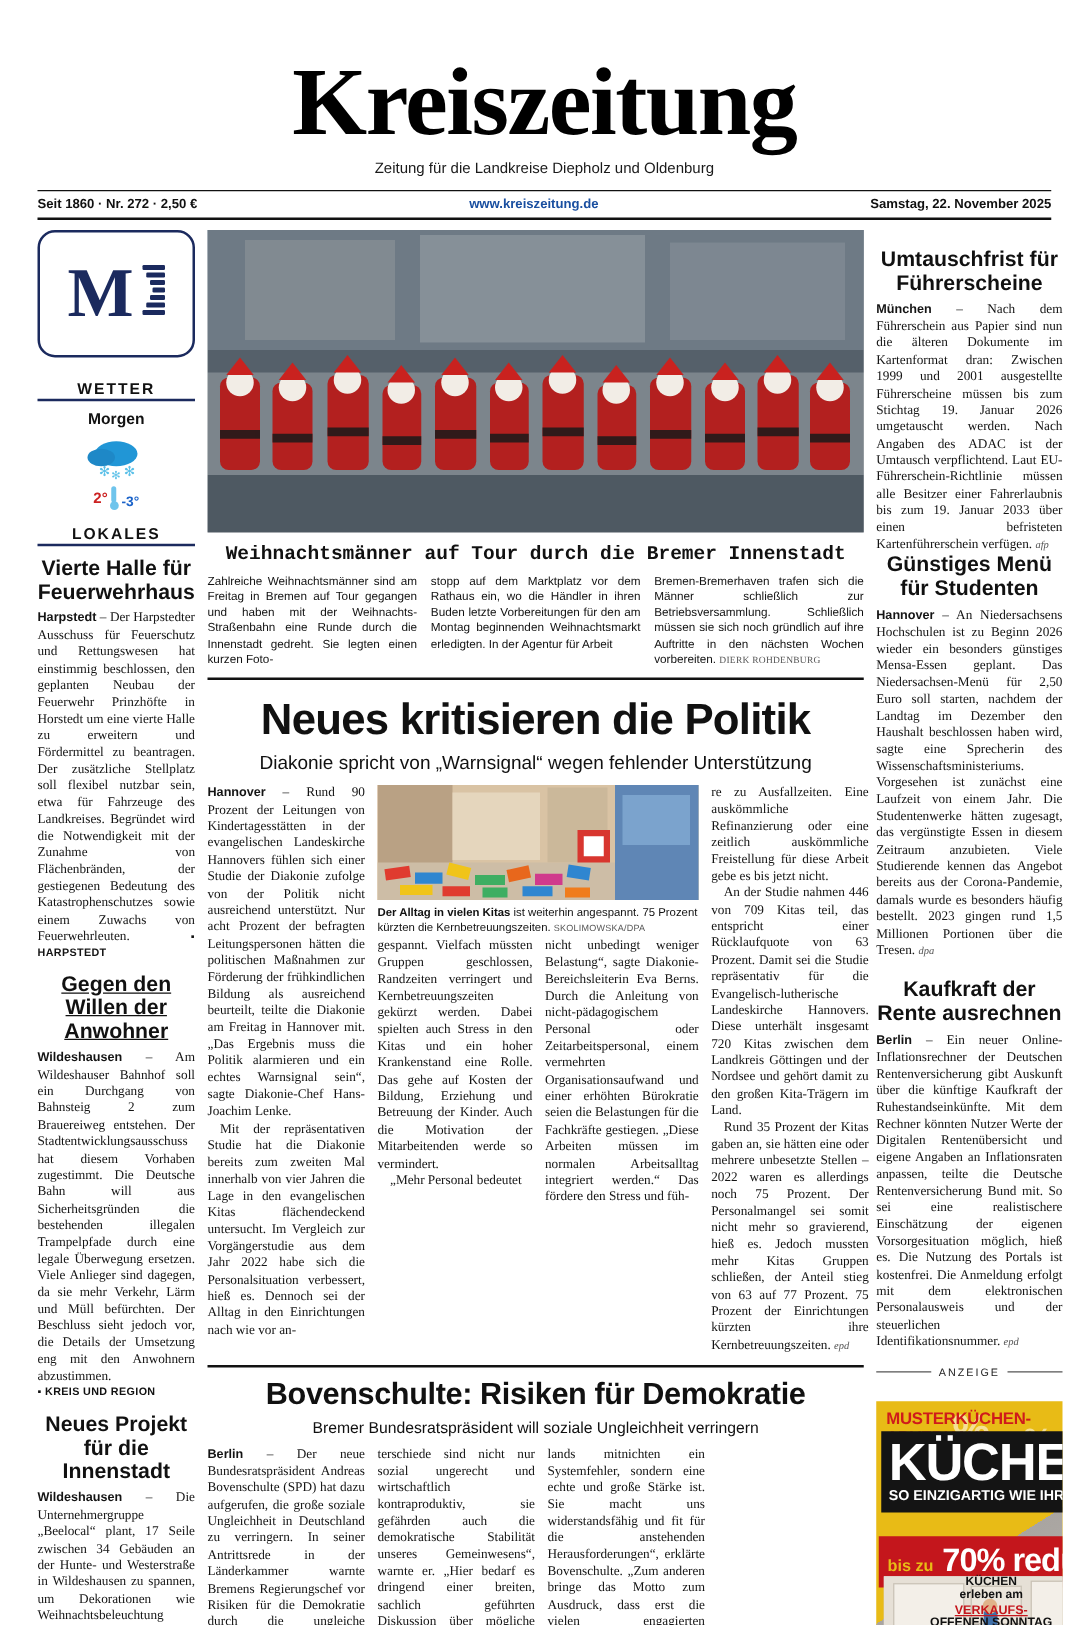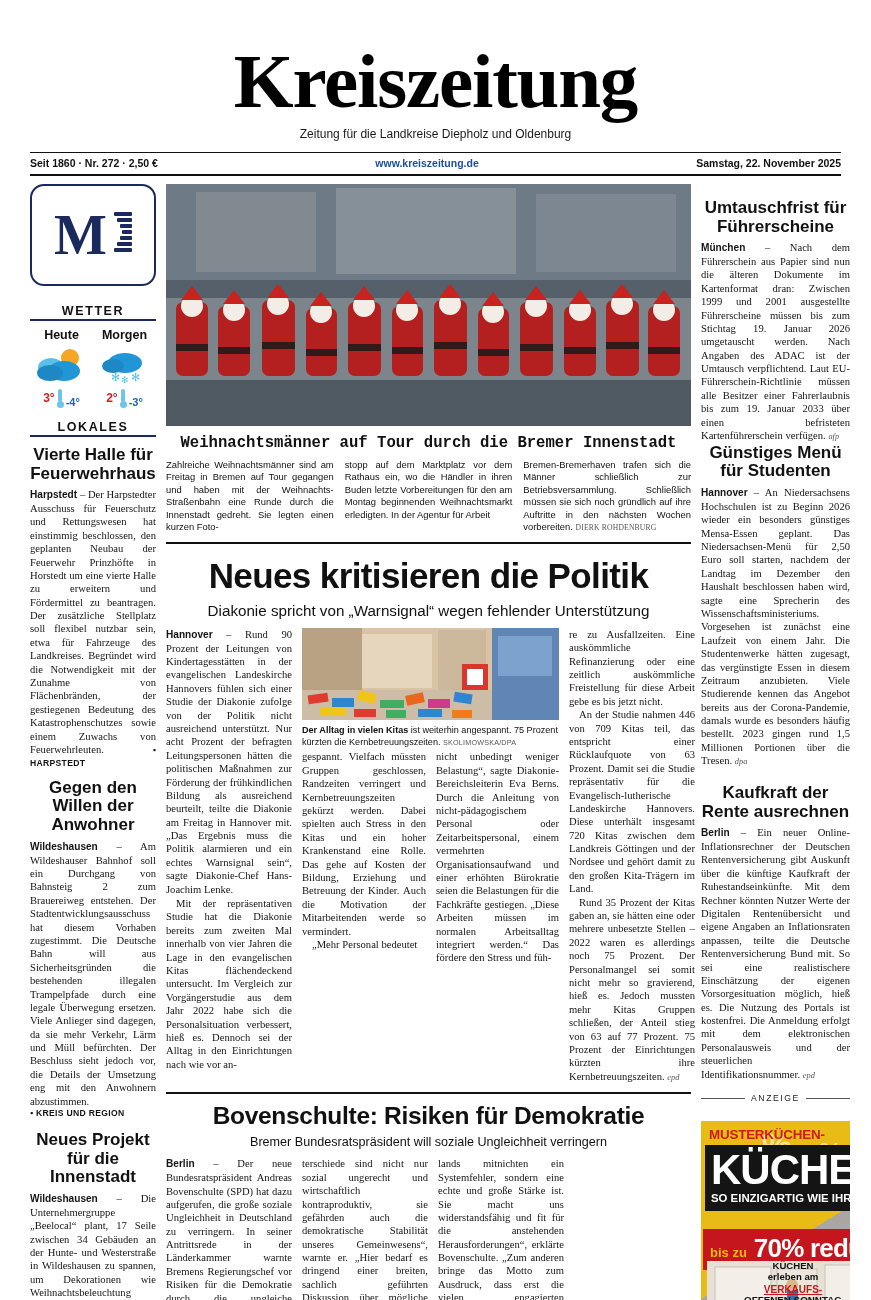--- a/index.html
+++ b/index.html
@@ -214,36 +214,20 @@
           <span style="top:18px;height:4px; width:10px;"></span>
           <span style="top:24px;height:4px; width:12px;"></span>
           <span style="top:30px;height:4px; width:15px;"></span>
           <span style="top:36px;height:4px; width:18px;"></span>
         </div>
       </div>
 
       <div class="section-head">WETTER</div>
       <div class="weather">
         <div class="wx">
-          <div class="wx-day">Heute</div>
-          <div class="wx-ico">
-            <svg width="56" height="42" viewBox="0 0 56 42">
-              <circle cx="36" cy="13" r="9" fill="#f5a623"></circle>
-              <ellipse cx="17" cy="22" rx="13" ry="9" fill="#5bc0e8"></ellipse>
-              <ellipse cx="30" cy="26" rx="16" ry="10" fill="#2196d6"></ellipse>
-              <ellipse cx="16" cy="28" rx="13" ry="8" fill="#1e88c7"></ellipse>
-            </svg>
-          </div>
-          <div class="wx-temps">
-            <span class="t-hi">3°</span>
-            <span class="thermo"></span>
-            <span class="t-lo">-4°</span>
-          </div>
-        </div>
-        <div class="wx">
           <div class="wx-day">Morgen</div>
           <div class="wx-ico">
             <svg width="56" height="42" viewBox="0 0 56 42">
               <ellipse cx="28" cy="18" rx="17" ry="10" fill="#2196d6"></ellipse>
               <ellipse cx="16" cy="21" rx="11" ry="7" fill="#1e88c7"></ellipse>
               <text x="14" y="36" font-size="11" fill="#5bc0e8">✻</text>
               <text x="24" y="38" font-size="9" fill="#5bc0e8">✻</text>
               <text x="34" y="36" font-size="11" fill="#5bc0e8">✻</text>
             </svg>
           </div>
@@ -256,21 +240,21 @@
       </div>
 
       <div style="margin-top:12px;" class="section-head">LOKALES</div>
 
       <div>
         <div class="art-head">Vierte Halle für Feuerwehrhaus</div>
         <div class="body-txt"><b>Harpstedt</b> <span>– Der Harpstedter Ausschuss für Feuerschutz und Rettungswesen hat einstimmig beschlossen, den geplanten Neubau der Feuerwehr Prinzhöfte in Horstedt um eine vierte Halle zu erweitern und Fördermittel zu beantragen. Der zusätzliche Stellplatz soll flexibel nutzbar sein, etwa für Fahrzeuge des Landkreises. Begründet wird die Notwendigkeit mit der Zunahme von Flächenbränden, der gestiegenen Bedeutung des Katastrophenschutzes sowie einem Zuwachs von Feuerwehrleuten.</span> <span class="tag">▪ HARPSTEDT</span></div>
       </div>
 
       <div>
-        <div class="art-head" style="">Gegen den Willen der Anwohner</div>
+        <div class="art-head" style="text-decoration:underline;">Gegen den Willen der Anwohner</div>
         <div class="body-txt"><b>Wildeshausen</b> <span>– Am Wildeshauser Bahnhof soll ein Durchgang von Bahnsteig 2 zum Brauereiweg entstehen. Der Stadtentwicklungsausschuss hat diesem Vorhaben zugestimmt. Die Deutsche Bahn will aus Sicherheitsgründen die bestehenden illegalen Trampelpfade durch eine legale Überwegung ersetzen. Viele Anlieger sind dagegen, da sie mehr Verkehr, Lärm und Müll befürchten. Der Beschluss sieht jedoch vor, die Details der Umsetzung eng mit den Anwohnern abzustimmen.</span></div>
         <div class="tag" style="text-align:left;">▪ KREIS UND REGION</div>
       </div>
 
       <div>
         <div class="art-head" style="margin-top:13px;">Neues Projekt für die Innenstadt</div>
         <div class="body-txt"><b>Wildeshausen</b> <span>– Die Unternehmergruppe „Beelocal“ plant, 17 Seile zwischen 34 Gebäuden an der Hunte- und Westerstraße in Wildeshausen zu spannen, um Dekorationen wie Weihnachtsbeleuchtung aufzuhängen. Das Projekt wurde im Stadtentwicklungsausschuss vorgestellt und fand breite Zustimmung, stieß aber auch auf Gegenwind. Kritiker befürchten einen Verstoß gegen die Gestaltungssatzung der Stadt. Die Planung ist weit fortgeschritten und die Finanzierung gesichert.</span> </div>
       </div>
 
     </div>

